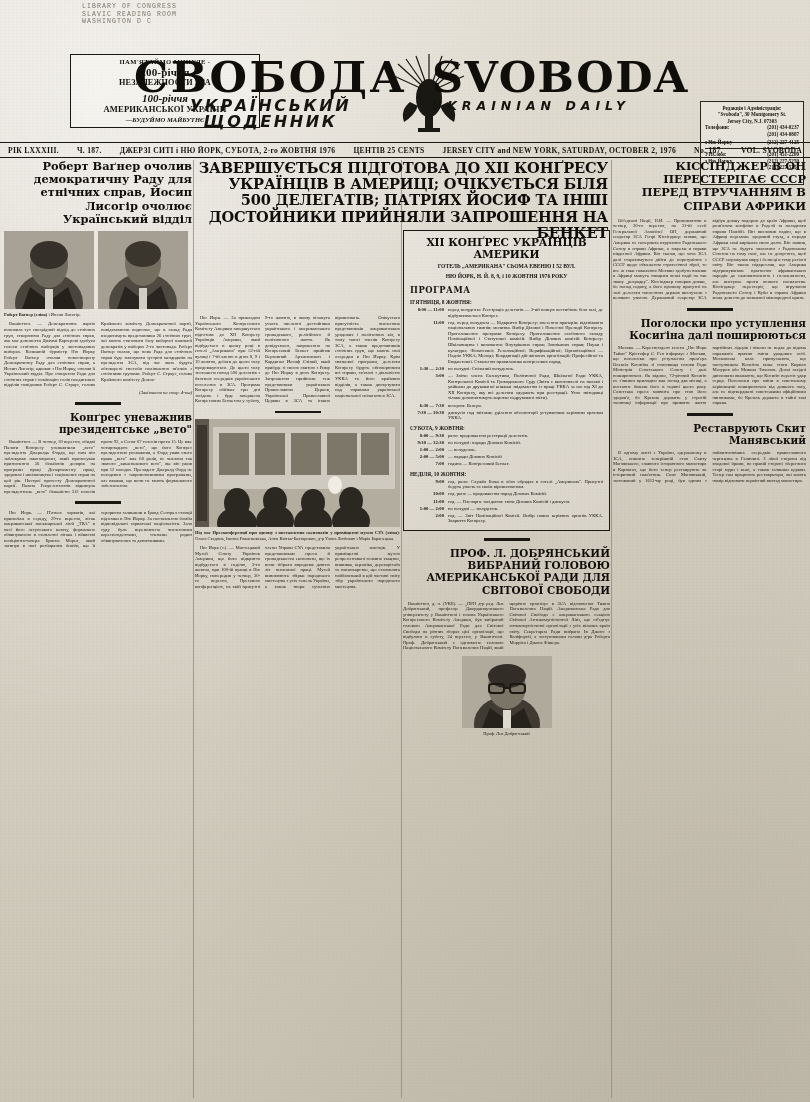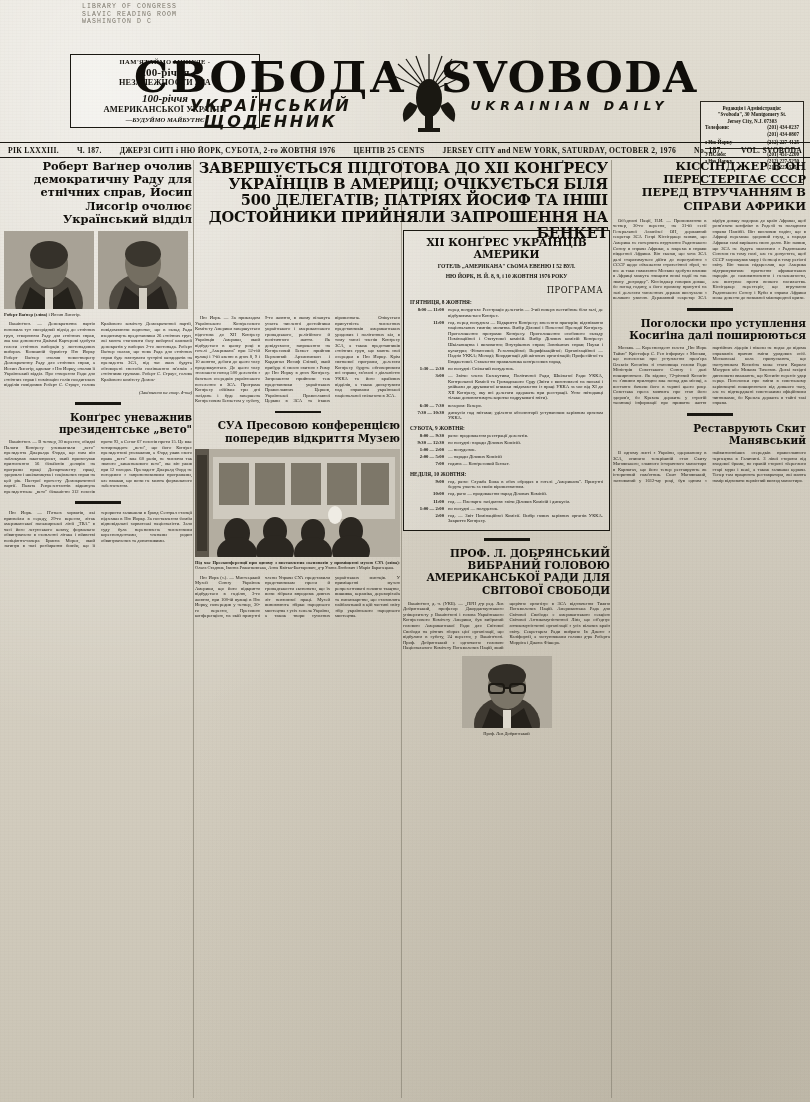--- a/index.html
+++ b/index.html
@@ -57,21 +57,21 @@
     font-family:"DejaVu Serif", serif;
     font-size:43px; font-weight:bold; letter-spacing:2.5px; line-height:46px;
     color:#100e0a;
   }
   .title-ukr .sub {
     font-family:"DejaVu Sans", sans-serif;
     font-size:16px; font-weight:bold; font-style:italic;
     letter-spacing:2.6px; line-height:16px; margin-top:-2px; color:#16140e;
   }
   .title-eng {
-    position:absolute; left:432px; top:8px; width:275px; text-align:center;
+    position:absolute; left:432px; top:8px; width:275px; 
   }
   .title-eng .big {
     font-family:"DejaVu Serif", serif;
     font-size:43px; font-weight:bold; letter-spacing:1.5px; line-height:46px;
     color:#100e0a;
   }
   .title-eng .sub {
     font-family:"DejaVu Sans", sans-serif;
     font-size:12.5px; font-weight:bold; font-style:italic;
     letter-spacing:5px; line-height:16px; margin-top:-2px; color:#16140e;
@@ -132,21 +132,21 @@
     box-shadow: inset 0 0 22px rgba(0,0,0,.45);
   }
   .cap { font-size:4.5px; line-height:5.4px; text-align:justify; color:#26221a; margin-top:3px; }
   .cap b { font-weight:bold; }
 
   
   .prog-box { border:1.3px solid #1a1812; padding:5px 6px; background:rgba(255,255,255,.2); }
   .prog-title { text-align:center; font-family:"DejaVu Serif",serif; font-weight:bold;
     font-size:10.6px; line-height:12px; color:#100e0a; }
   .prog-sub { text-align:center; font-weight:bold; font-size:5.6px; line-height:7px; margin-top:3px; }
-  .prog-head { text-align:right; font-weight:normal; font-size:8.4px; margin:5px 0 4px;
+  .prog-head { text-align:left; font-weight:bold; font-size:8.4px; margin:5px 0 4px;
     font-family:"DejaVu Serif",serif; letter-spacing:.5px;}
   .day { font-weight:bold; font-size:5.3px; margin:4px 0 2px; }
   .ent { display:flex; font-size:4.7px; line-height:5.6px; margin-bottom:1.5px; }
   .ent .t { width:38px; flex:0 0 38px; text-align:right; padding-right:4px; font-weight:bold;}
   .ent .d { flex:1; text-align:justify; }
 
   .jump { font-size:4.6px; font-style:italic; text-align:right; margin-top:2px;}
 </style>
 </head>
 <body>
@@ -312,21 +312,20 @@
       <div class="hl hl-main" style="width:413px; position:relative; z-index:3;">
         
         <span>ЗАВЕРШУЄТЬСЯ ПІДГОТОВА ДО XII КОНҐРЕСУ УКРАЇНЦІВ В АМЕРИЦІ; ОЧІКУЄТЬСЯ БІЛЯ 500 ДЕЛЕГАТІВ; ПАТРІЯХ ЙОСИФ ТА ІНШІ ДОСТОЙНИКИ ПРИЙНЯЛИ ЗАПРОШЕННЯ НА БЕНКЕТ</span>
       </div>
 
       <div class="body-txt three-up" style="margin-top:74px">
         <p>Ню Йорк. — За прикладом Українського Конґресового Комітету Америки завершується підготова до XII Конґресу Українців Америки, який відбудеться в цьому році в готелі „Американа" при 52-гій вулиці і 7-ій авеню в днях 8, 9 і 10 жовтня, дебати до цього часу продовжуються. До цього часу зголошено понад 500 делегатів з багатьох осередків українського поселення в ЗСА. Програма Конґресу обіймає три дні засідань і буде завершена Конґресовим Бенкетом у суботу, 9-го жовтня, в якому візьмуть участь численні достойники українського і американського громадського, релігійного й політичного життя. Як довідуємося, запрошення на Конґресовий Бенкет прийняв Верховний Архиєпископ і Кардинал Йосиф Сліпий, який прибуде зі своєю свитою з Риму до Ню Йорку в днях Конґресу. Запрошення прийняли теж представники українських Православних Церков, Української Православної Церкви в ЗСА та інших віровизнань. Очікується присутність численних представників американських урядових і політичних кіл, в тому числі членів Конґресу ЗСА, а також представників етнічних груп, що мають свої осередки в Ню Йорку. Крім святкової програми, делегати Конґресу будуть обговорювати всі справи, зв'язані з діяльністю УККА та його крайових відділів, а також дискутувати над справами української національної спільноти в ЗСА.</p>
       </div>
 
       <div class="rule-short"></div>
-      <div class="hl hl-sm">СУА Пресовою конференцією попередив відкриття Музею</div>
 
       <div class="photo" style="width:100%;height:108px;margin-top:5px">
         <svg viewBox="0 0 205 108" width="205" height="108" preserveAspectRatio="none">
           <rect width="205" height="108" fill="#b3ada0"></rect>
           <rect x="0" y="0" width="14" height="108" fill="#5d574c"></rect>
           <rect x="2" y="6" width="10" height="96" fill="#3d382f"></rect>
           <rect x="18" y="8" width="182" height="62" fill="#cfcabf"></rect>
           <g fill="#7d7769">
             <rect x="24" y="14" width="30" height="42"></rect>
             <rect x="60" y="14" width="30" height="42"></rect>

